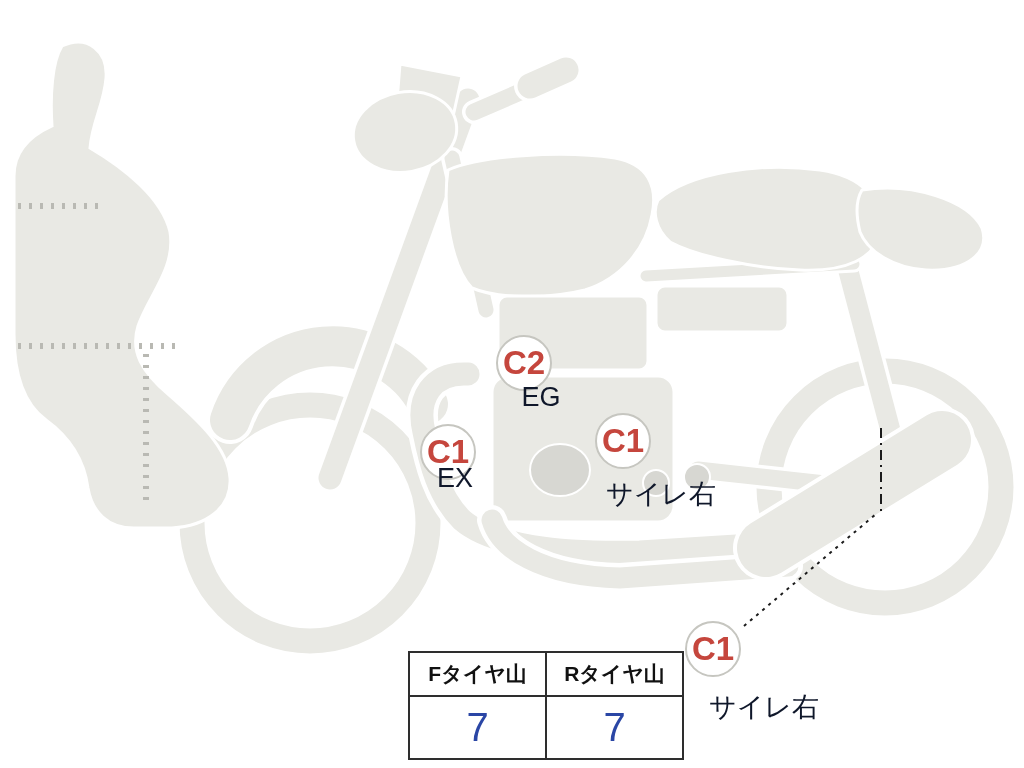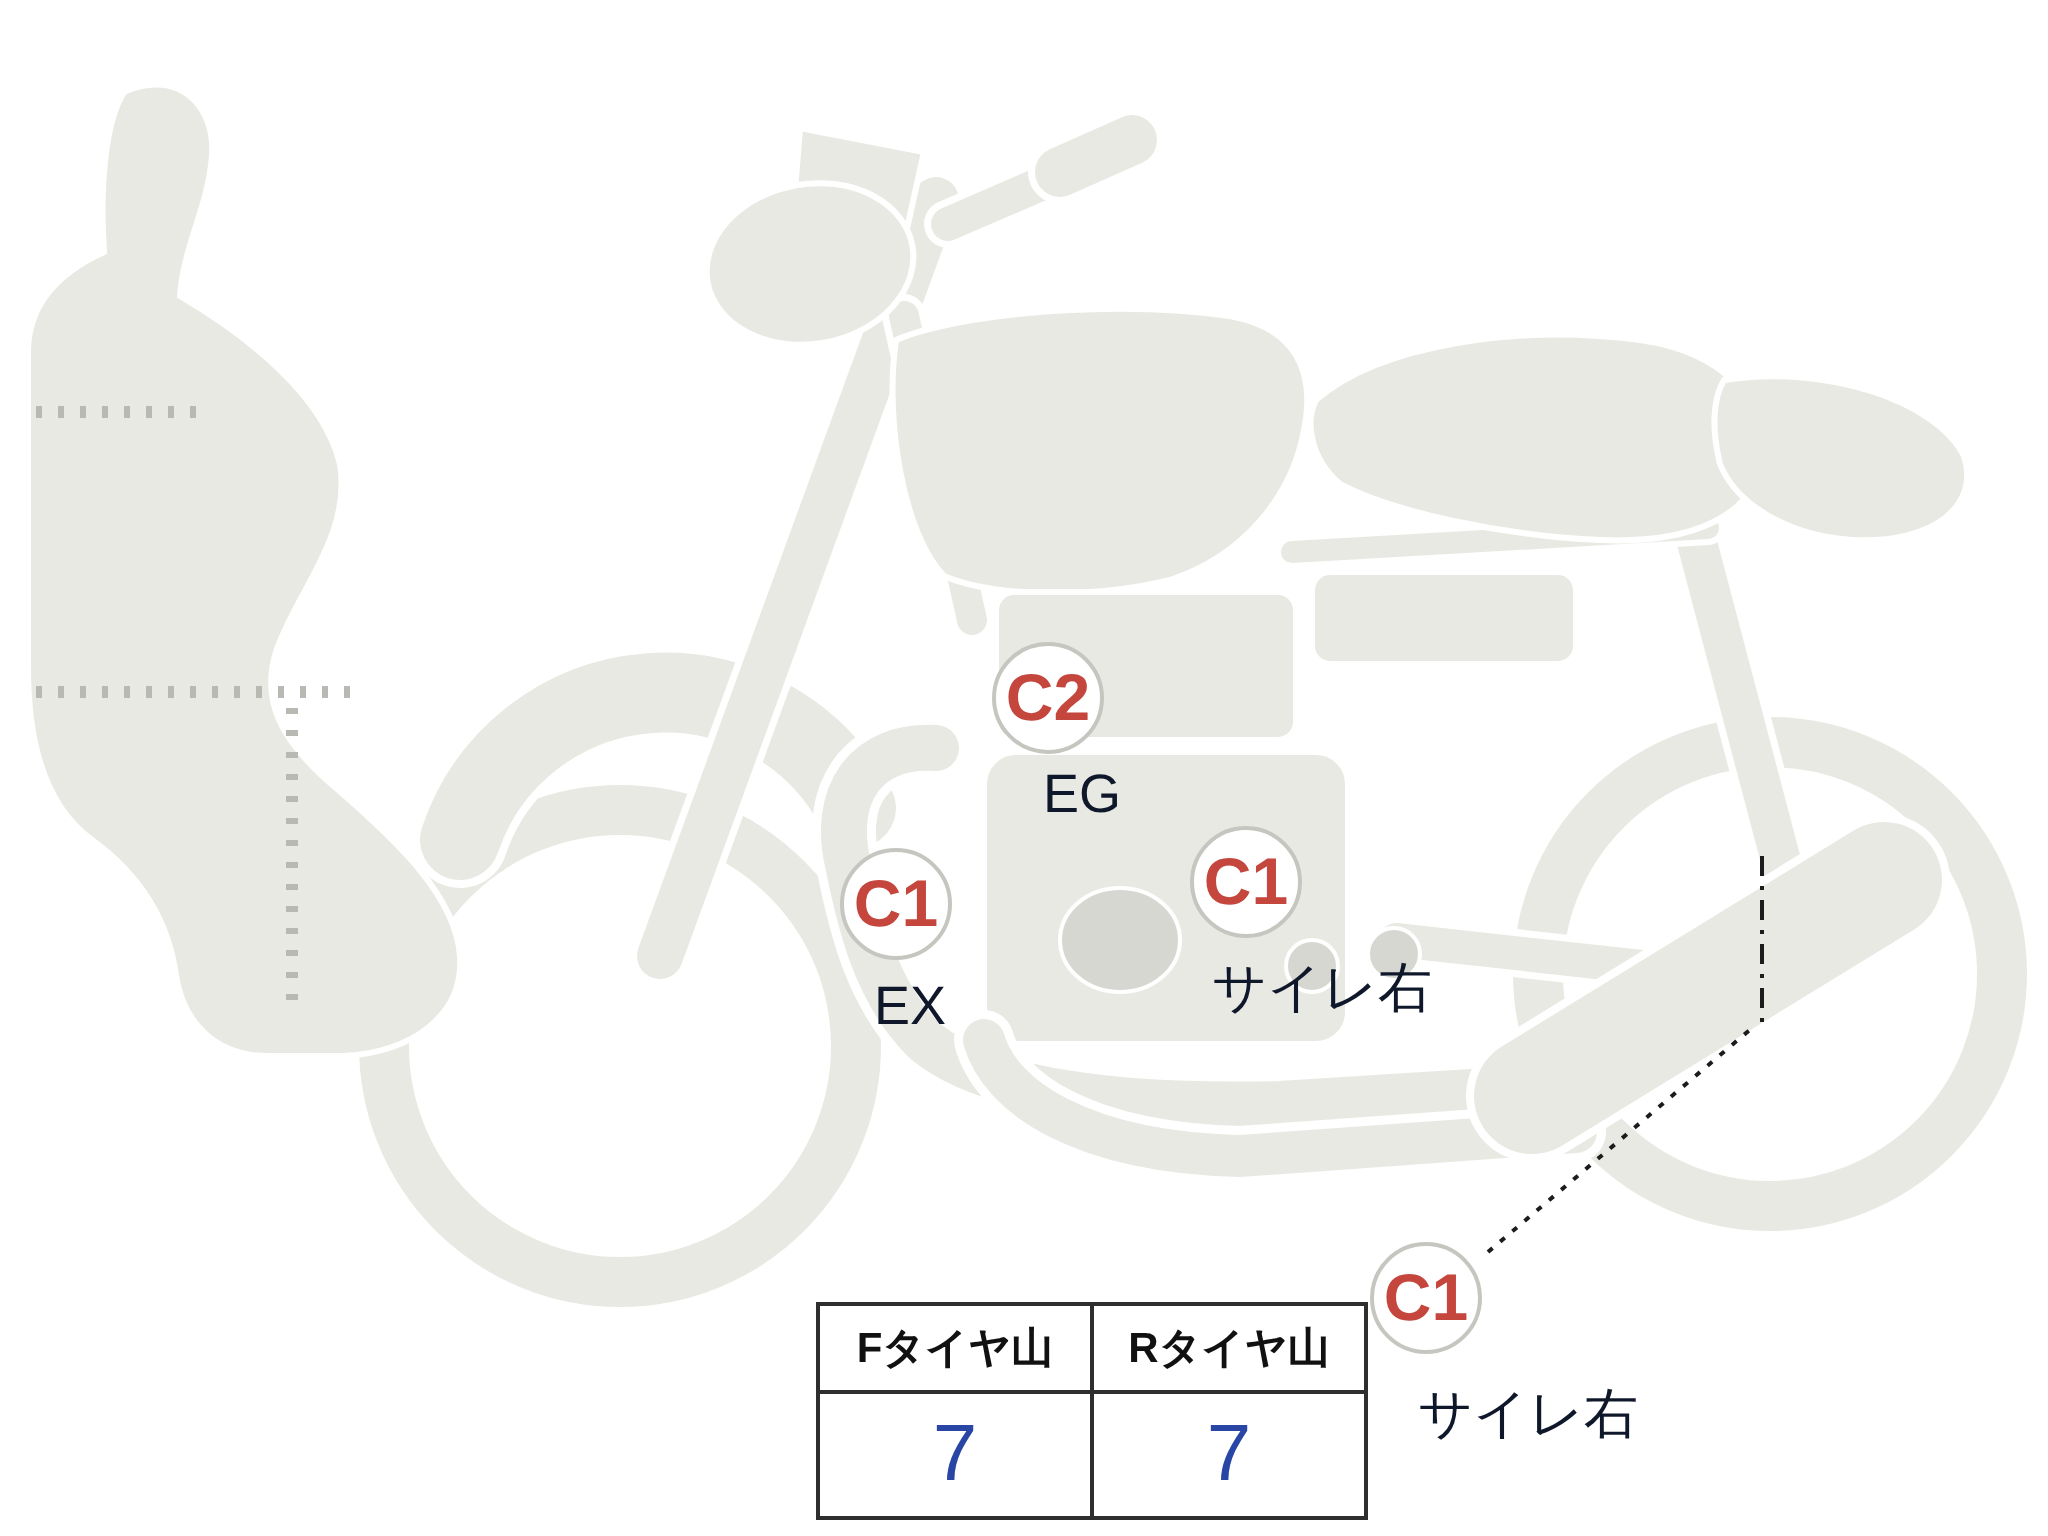--- a/index.html
+++ b/index.html
@@ -17,24 +17,24 @@
   .leader { stroke:var(--line-black,#1c1c1c); stroke-width:2; stroke-dasharray:3 5; fill:none; }
   .centermark { stroke:var(--line-black,#1c1c1c); stroke-width:2; stroke-dasharray:10 5 2 5; fill:none; }
 
   
   .badge { position:absolute; width:56px; height:56px; border-radius:50%;
            background:#fff; border:2px solid #c6c6c0;
            display:flex; align-items:center; justify-content:center;
            font-size:33px; font-weight:600; color:var(--code-red,#c5463d); }
   .ann-label { position:absolute; font-size:27px; color:#0f172a; text-align:center; font-weight:500; }
 
-  .badge-eg  { left:496px; top:321px; }
+  .badge-eg  { left:496px; top:335px; }
   .label-eg  { left:506px; top:382px; width:70px; }
   .badge-ex  { left:420px; top:424px; }
-  .label-ex  { left:425px; top:488px; width:60px; }
+  .label-ex  { left:425px; top:463px; width:60px; }
   .badge-step{ left:595px; top:413px; }
   .label-step{ left:601px; top:476px; width:120px; }
   .badge-sai { left:685px; top:621px; }
   .label-sai { left:702px; top:689px; width:124px; }
 
   
   .tire-table { position:absolute; left:408px; top:651px; border-collapse:collapse; background:#fff; }
   .tire-table th, .tire-table td { border:2px solid #2e2e2e; width:137px; text-align:center; }
   .tire-table th { height:44px; font-size:21px; font-weight:600; color:#111; }
   .tire-table td { height:63px; font-size:40px; font-weight:500; color:var(--value-blue,#2a46a5); }

